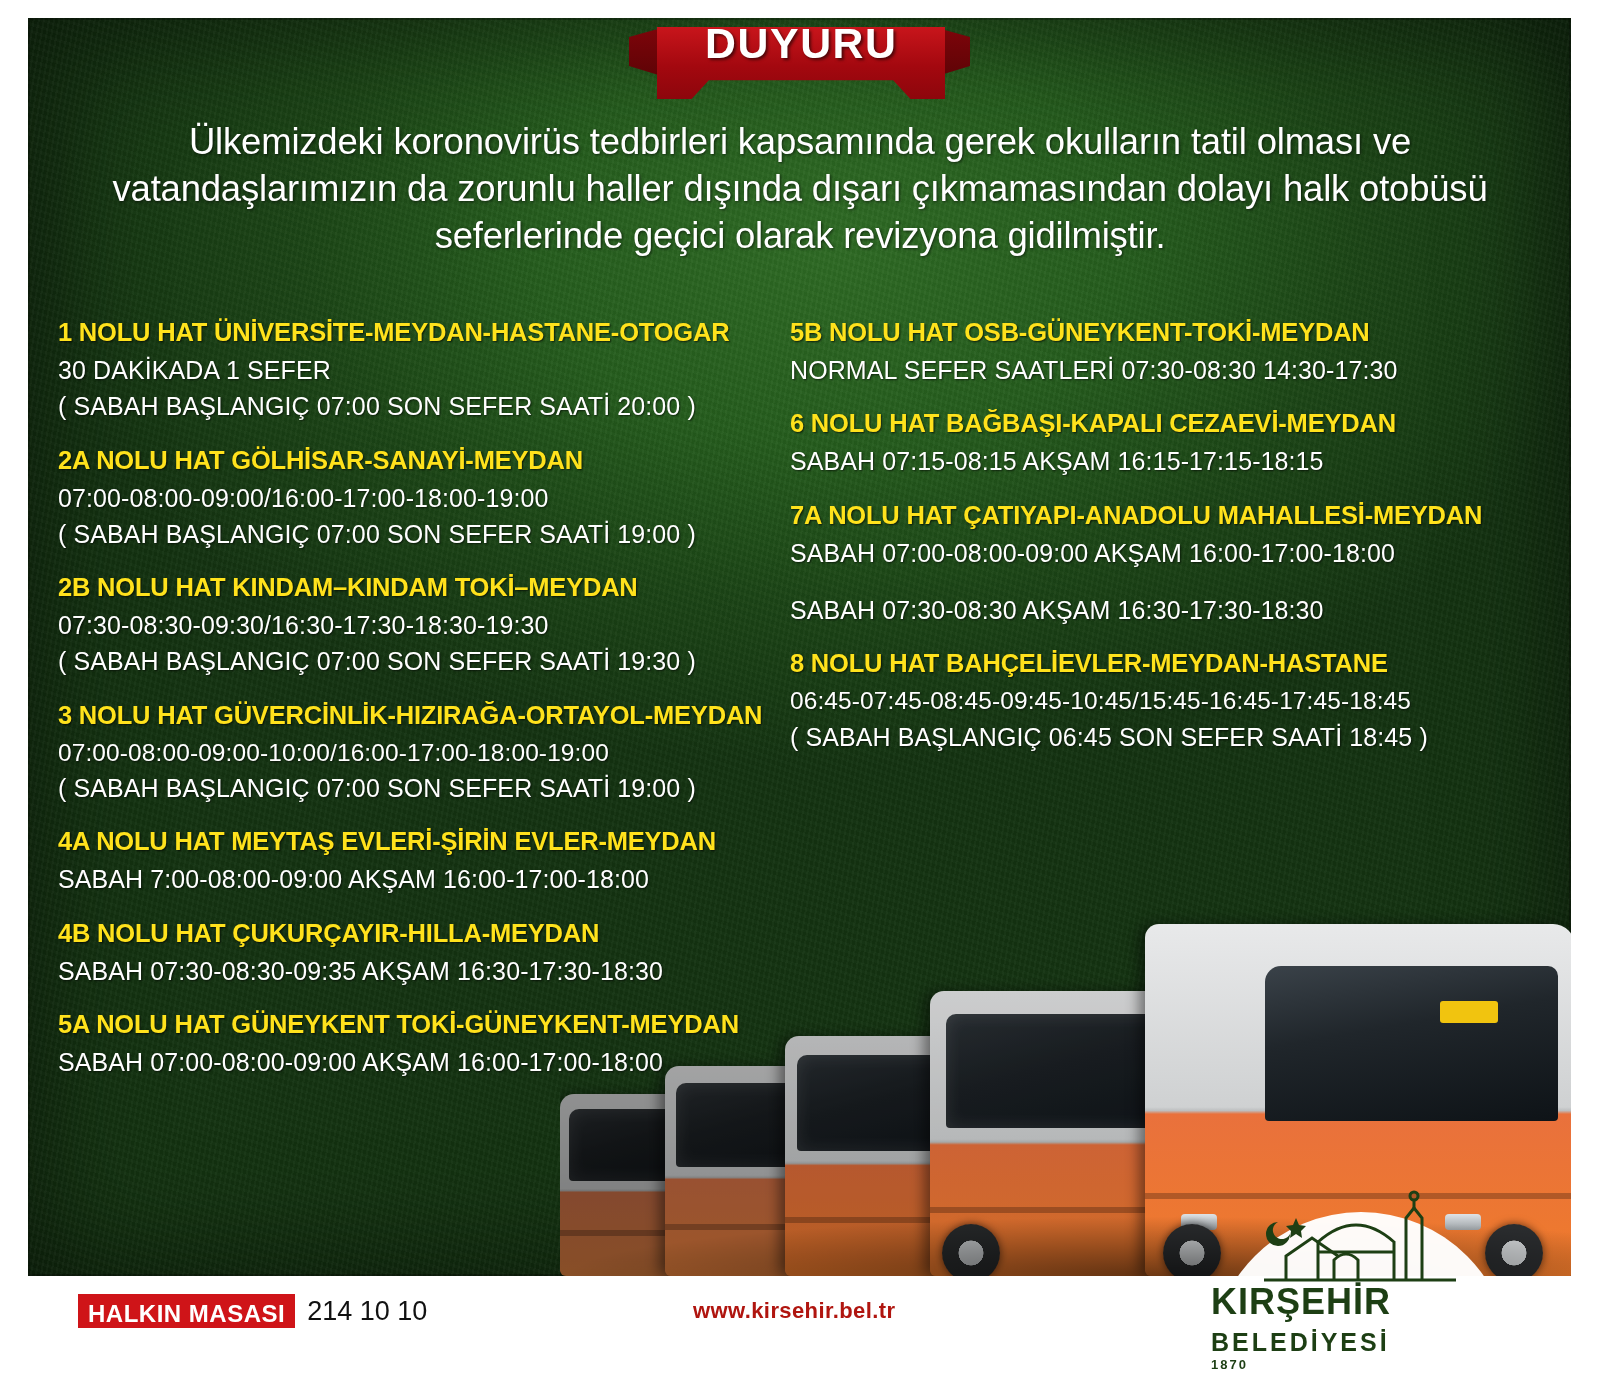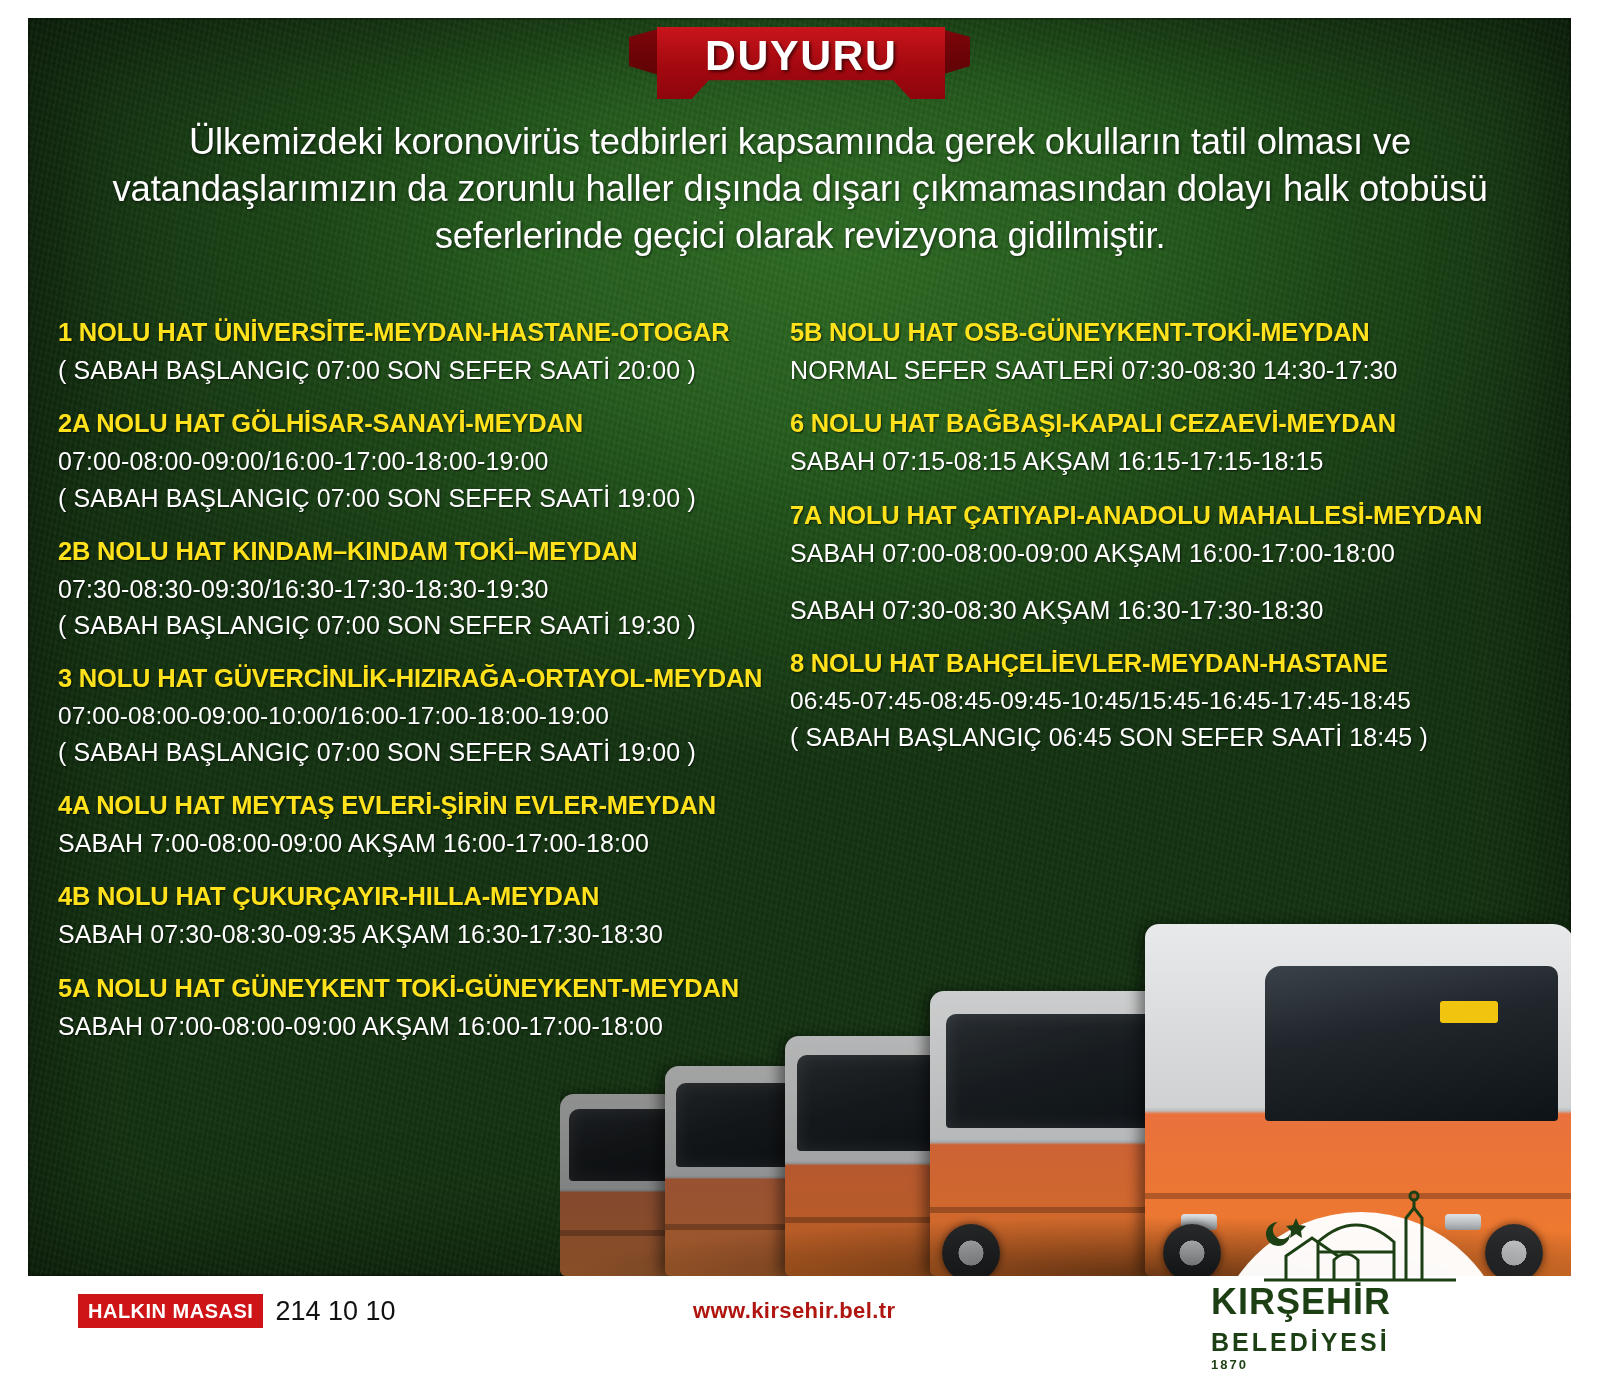--- a/index.html
+++ b/index.html
@@ -41,21 +41,21 @@
     box-shadow: inset 0 0 0 2px rgba(0,0,0,.25);
     pointer-events: none;
   }
 
   
   .ribbon {
     position: absolute;
     left: 657px; top: 27px;
     width: 288px; height: 72px;
     background: linear-gradient(180deg, #c8151b 0%, #a3080f 55%, #8d060c 100%);
-    display: flex; align-items: center; justify-content: center;
+    display: flex; align-items: flex-start; justify-content: center;
     clip-path: polygon(0 0, 100% 0, 100% 100%, 88% 100%, 82% 74%, 18% 74%, 12% 100%, 0 100%);
     z-index: 5;
   }
   .ribbon-text {
     font-size: 42px;
     font-weight: 700;
     letter-spacing: 1.5px;
     color: #ffffff;
     text-shadow: 2px 2px 3px rgba(0,0,0,.55);
     transform: translateY(-7px) scaleX(1.02);
@@ -212,21 +212,21 @@
   .logo-year { font-size: 13px; font-weight: 700; color: #1d3f14; letter-spacing: 2px; }
 
   
   .footer { position: absolute; left: 0; top: 1280px; width: 1599px; height: 114px; background: #ffffff; }
   .halk-badge {
     position: absolute; left: 78px; top: 14px;
     display: flex; align-items: stretch; height: 34px;
   }
   .halk-label {
     background: #cf1418; color: #ffffff;
-    font-size: 20px; font-weight: 700; letter-spacing: .5px;
+    font-size: 24px; font-weight: 700; letter-spacing: .5px;
     padding: 6px 10px 5px 10px;
   }
   .halk-phone {
     color: #111111; font-size: 27px; font-weight: 400; letter-spacing: 0;
     padding: 2px 0 0 12px;
     text-align: right;
   }
   .site {
     position: absolute; left: 693px; top: 18px;
     color: #b0150f; font-size: 22px; font-weight: 700; letter-spacing: .4px;
@@ -247,20 +247,21 @@
   </div>
 
   <div class="intro">Ülkemizdeki koronovirüs tedbirleri kapsamında gerek okulların tatil olması ve vatandaşlarımızın da zorunlu haller dışında dışarı çıkmamasından dolayı halk otobüsü seferlerinde geçici olarak revizyona gidilmiştir.</div>
 
   <div class="cols">
 
     <div class="col col-left">
 
       <div class="route">
         <div class="route-title">1 NOLU  HAT ÜNİVERSİTE-MEYDAN-HASTANE-OTOGAR</div>
+        <div class="route-line">30 DAKİKADA 1 SEFER</div>
         <div class="route-line">( SABAH BAŞLANGIÇ 07:00 SON SEFER SAATİ 20:00 )</div>
       </div>
 
       <div class="route">
         <div class="route-title">2A NOLU HAT GÖLHİSAR-SANAYİ-MEYDAN</div>
         <div class="route-line">07:00-08:00-09:00/16:00-17:00-18:00-19:00</div>
         <div class="route-line">( SABAH BAŞLANGIÇ 07:00 SON SEFER SAATİ 19:00 )</div>
       </div>
 
       <div class="route">

